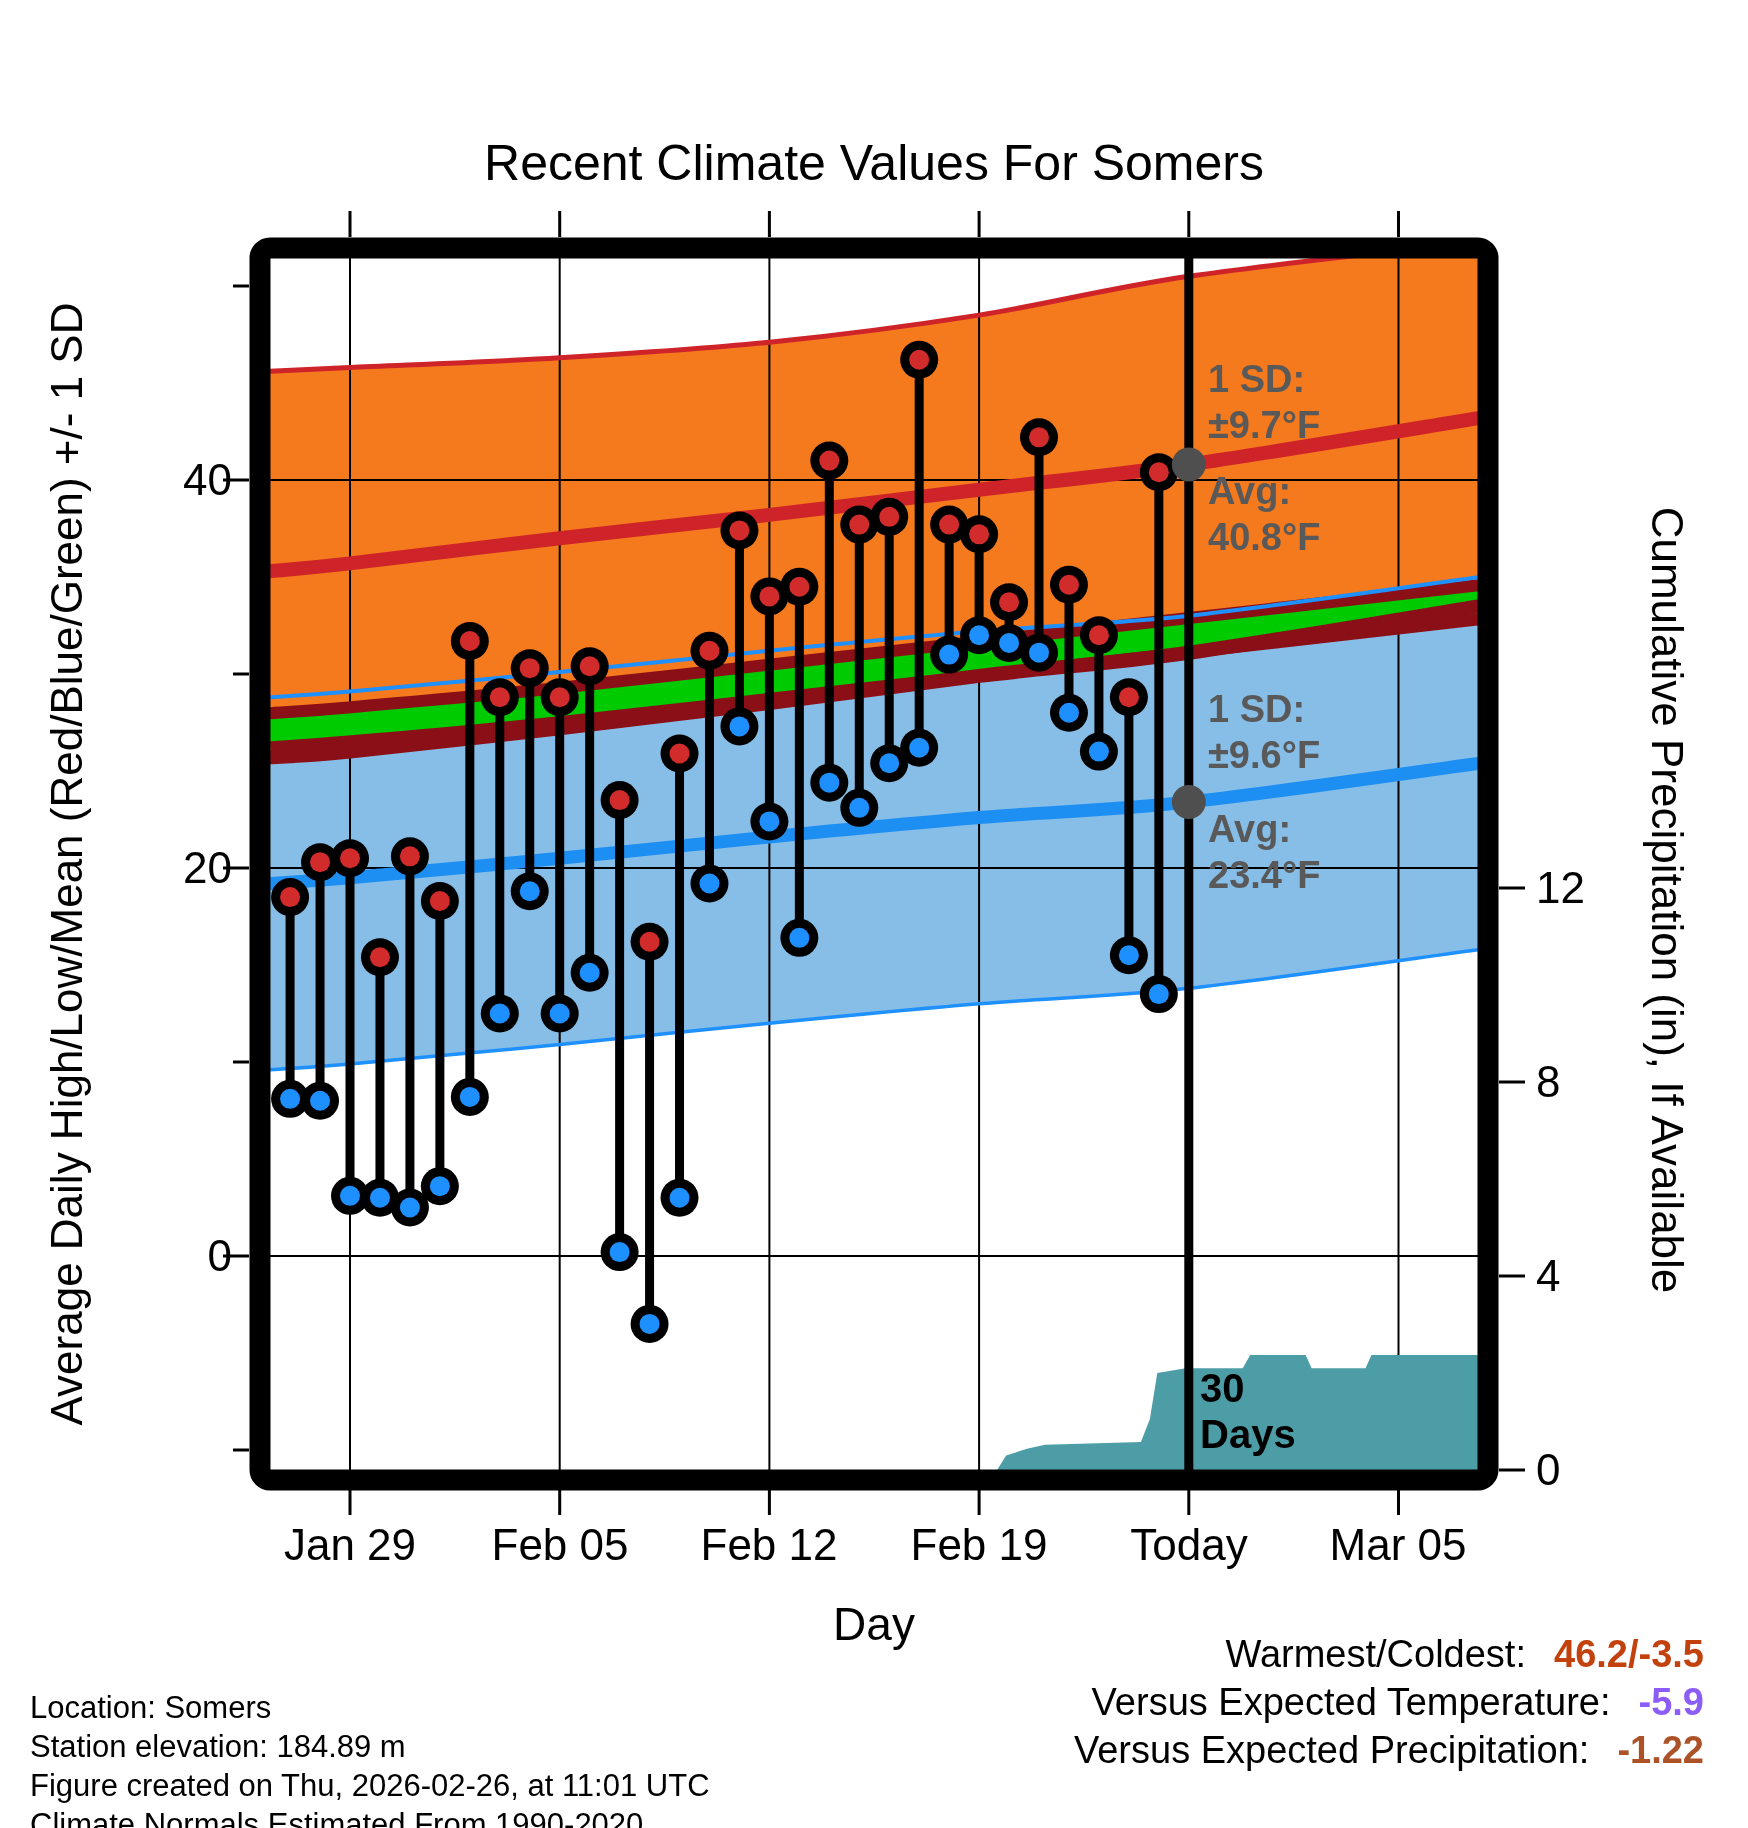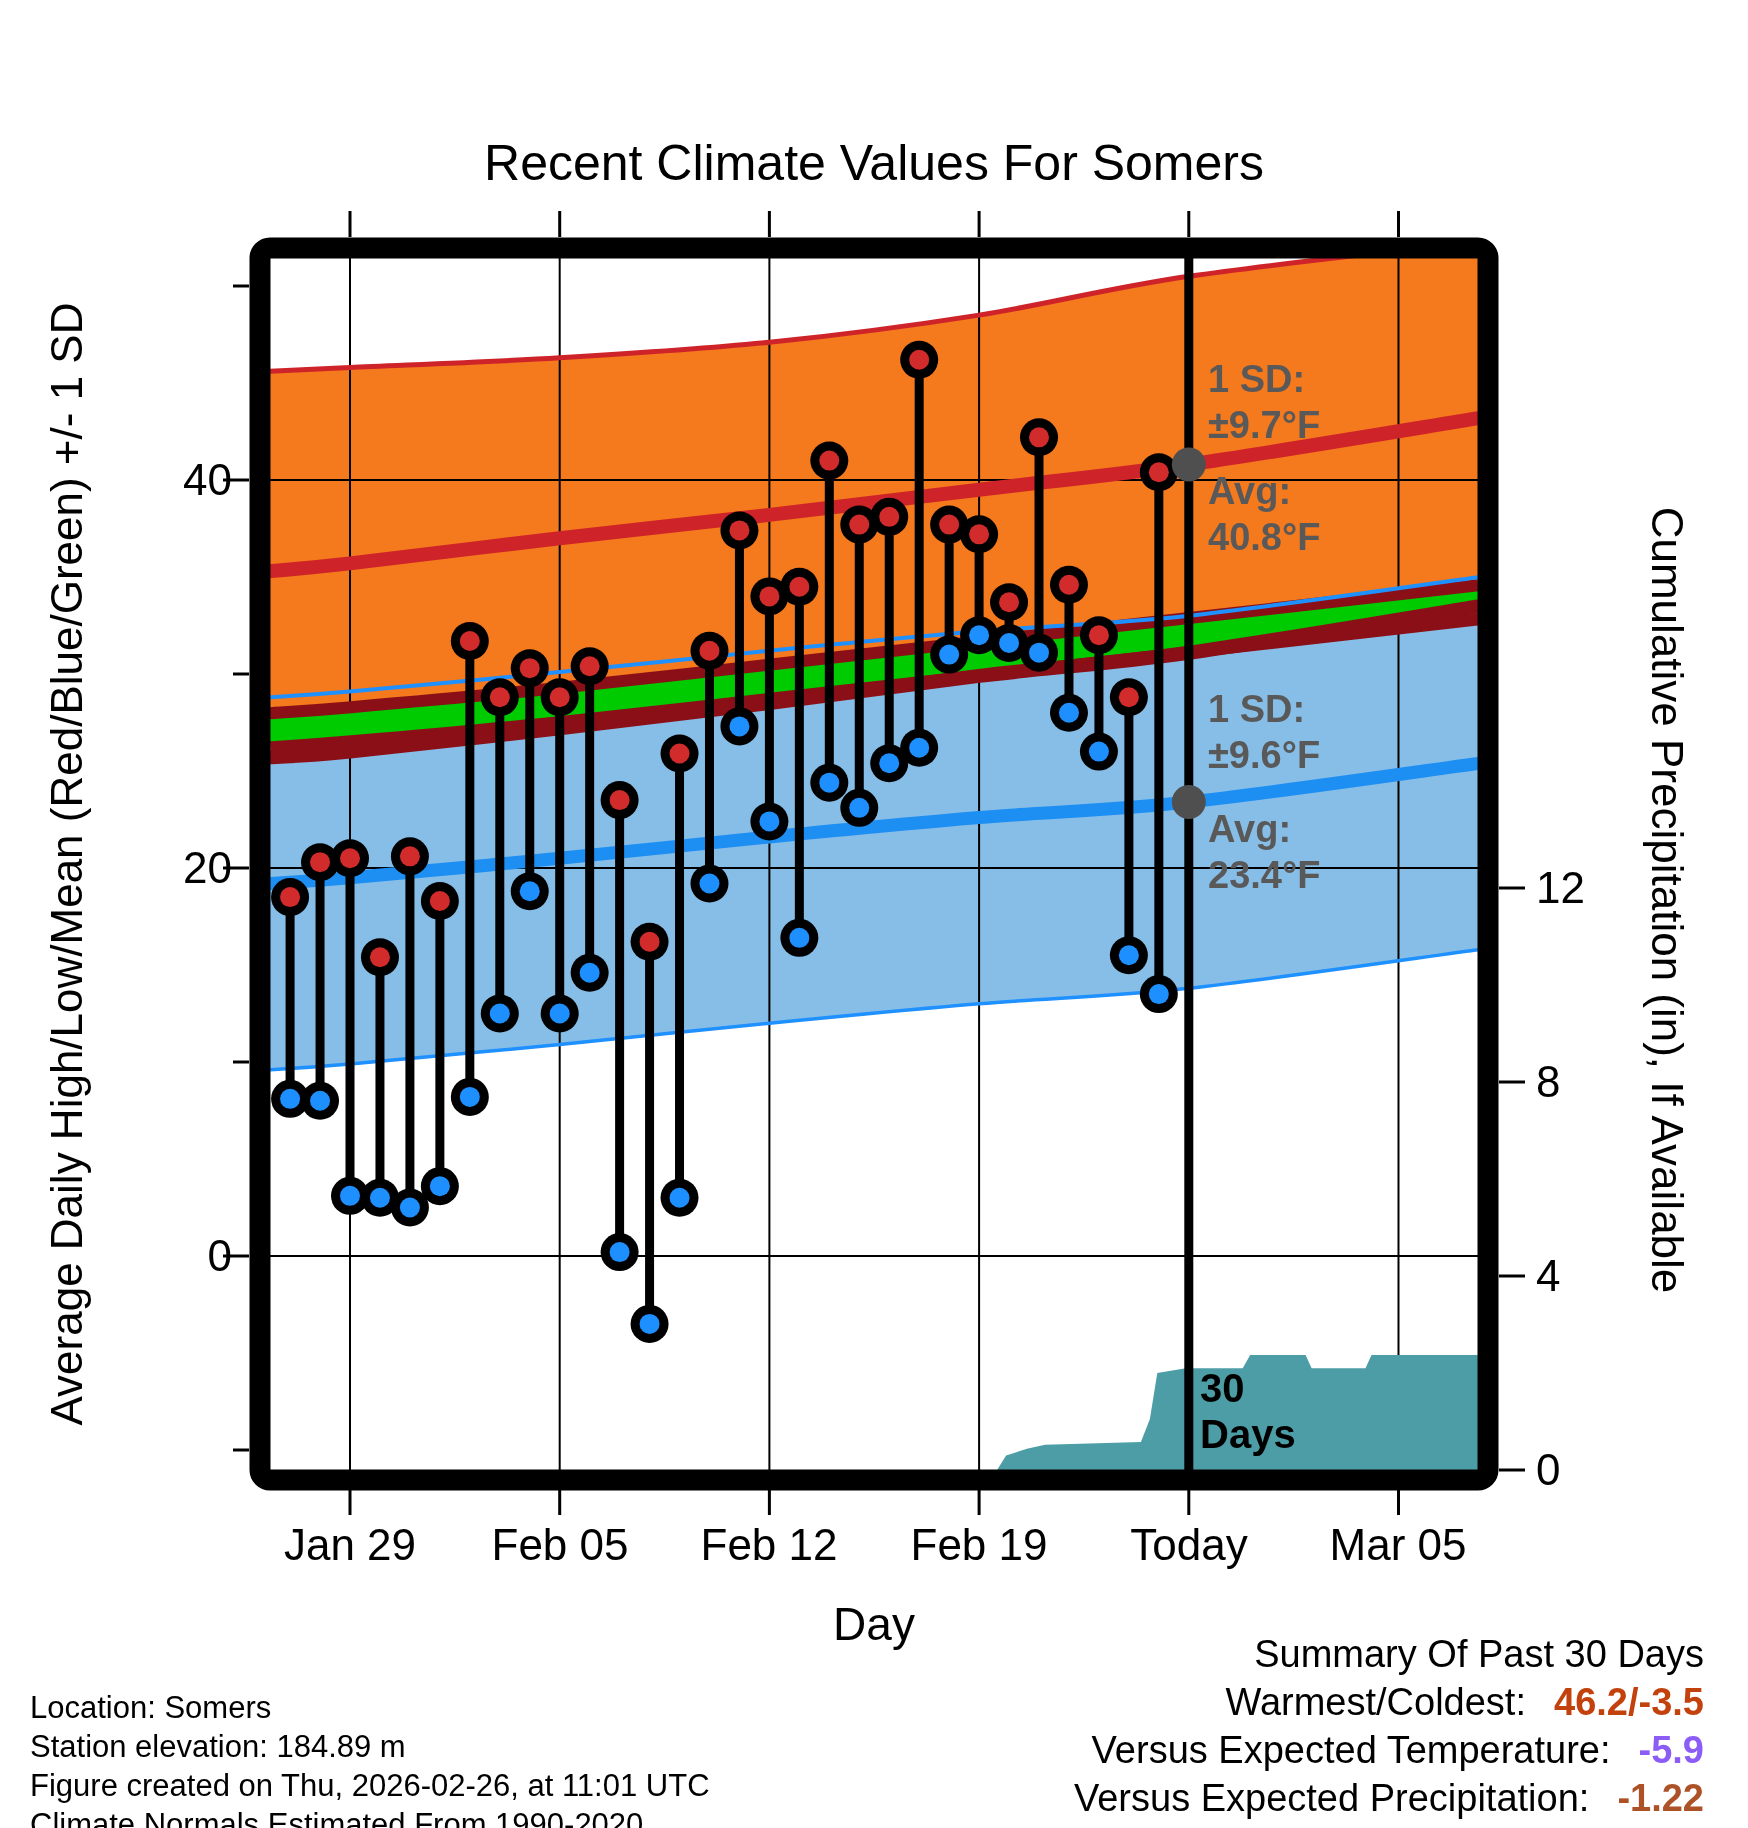--- a/index.html
+++ b/index.html
@@ -338,21 +338,20 @@
 </svg>
 
 <div class="footer">
   <div>Location: Somers</div>
   <div>Station elevation: 184.89 m</div>
   <div>Figure created on Thu, 2026-02-26, at 11:01 UTC</div>
   <div>Climate Normals Estimated From 1990-2020</div>
 </div>
 
 <div class="summary">
-  <div>Summary Of Past 30 Days</div>
   <div>
     <span>Warmest/Coldest:</span><span class="s-val v0">46.2/-3.5</span>
   </div>
   <div>
     <span>Versus Expected Temperature:</span><span class="s-val v1">-5.9</span>
   </div>
   <div>
     <span>Versus Expected Precipitation:</span><span class="s-val v2">-1.22</span>
   </div>
 </div>

